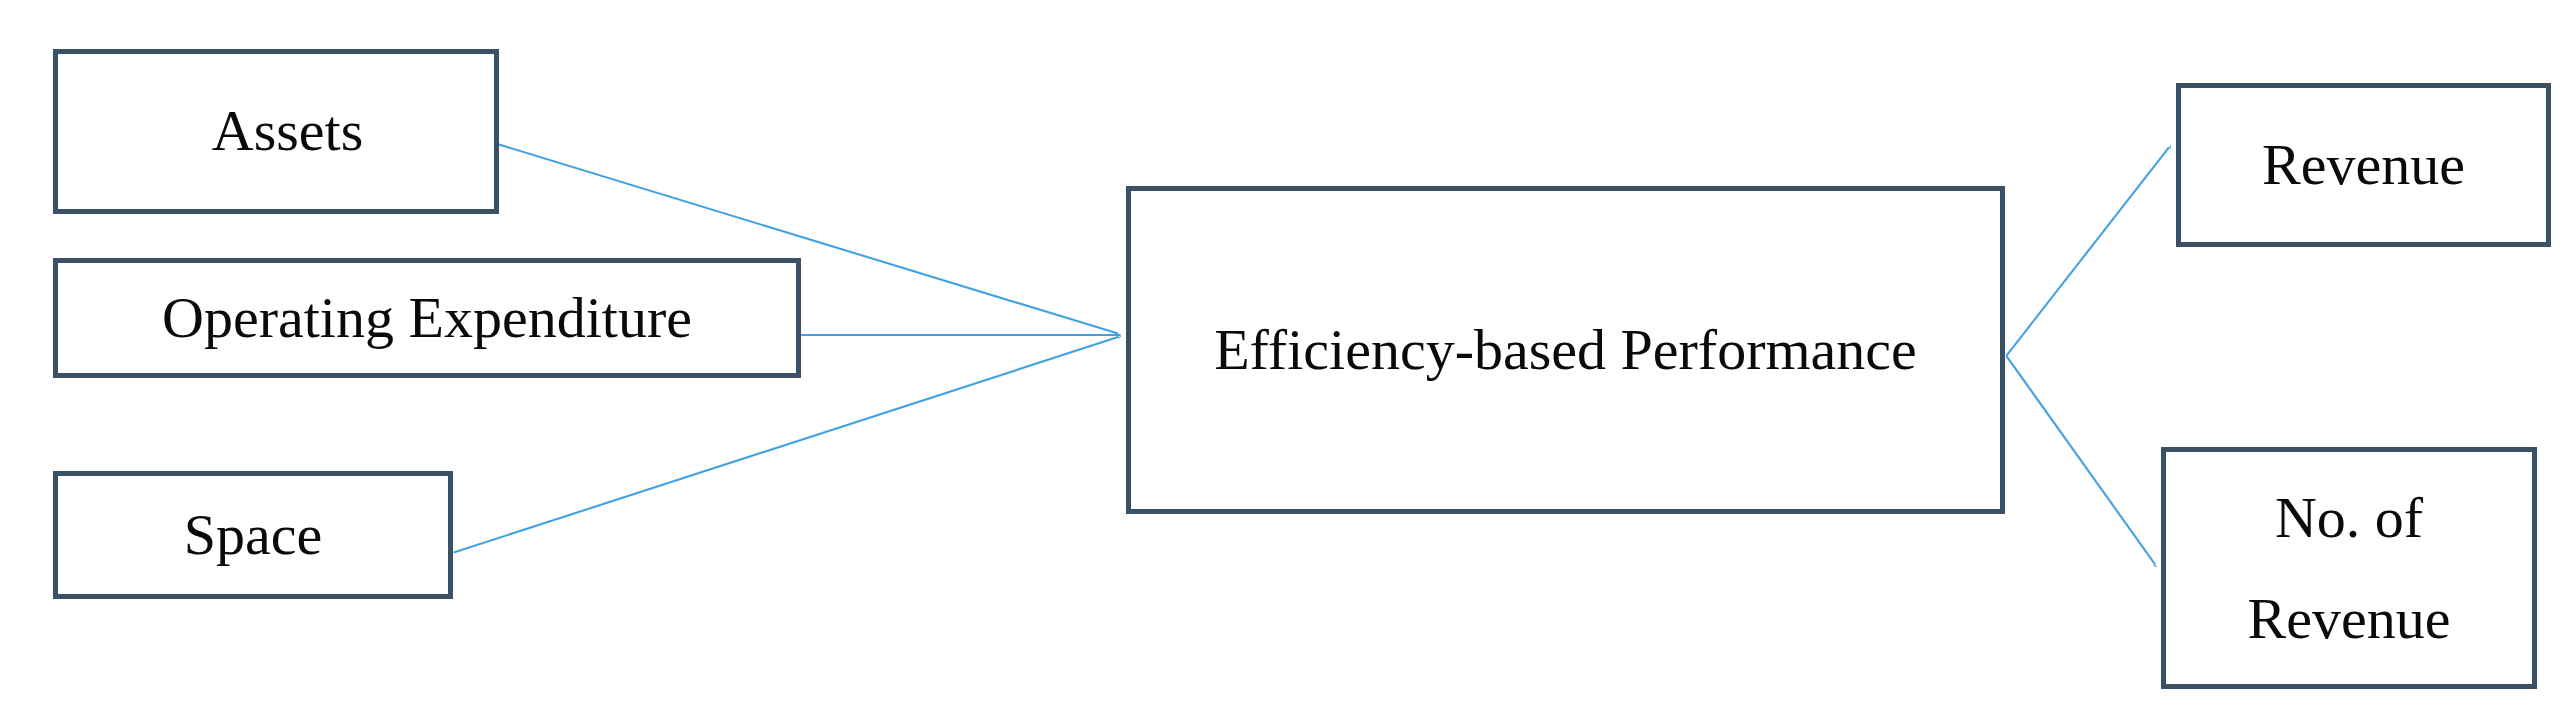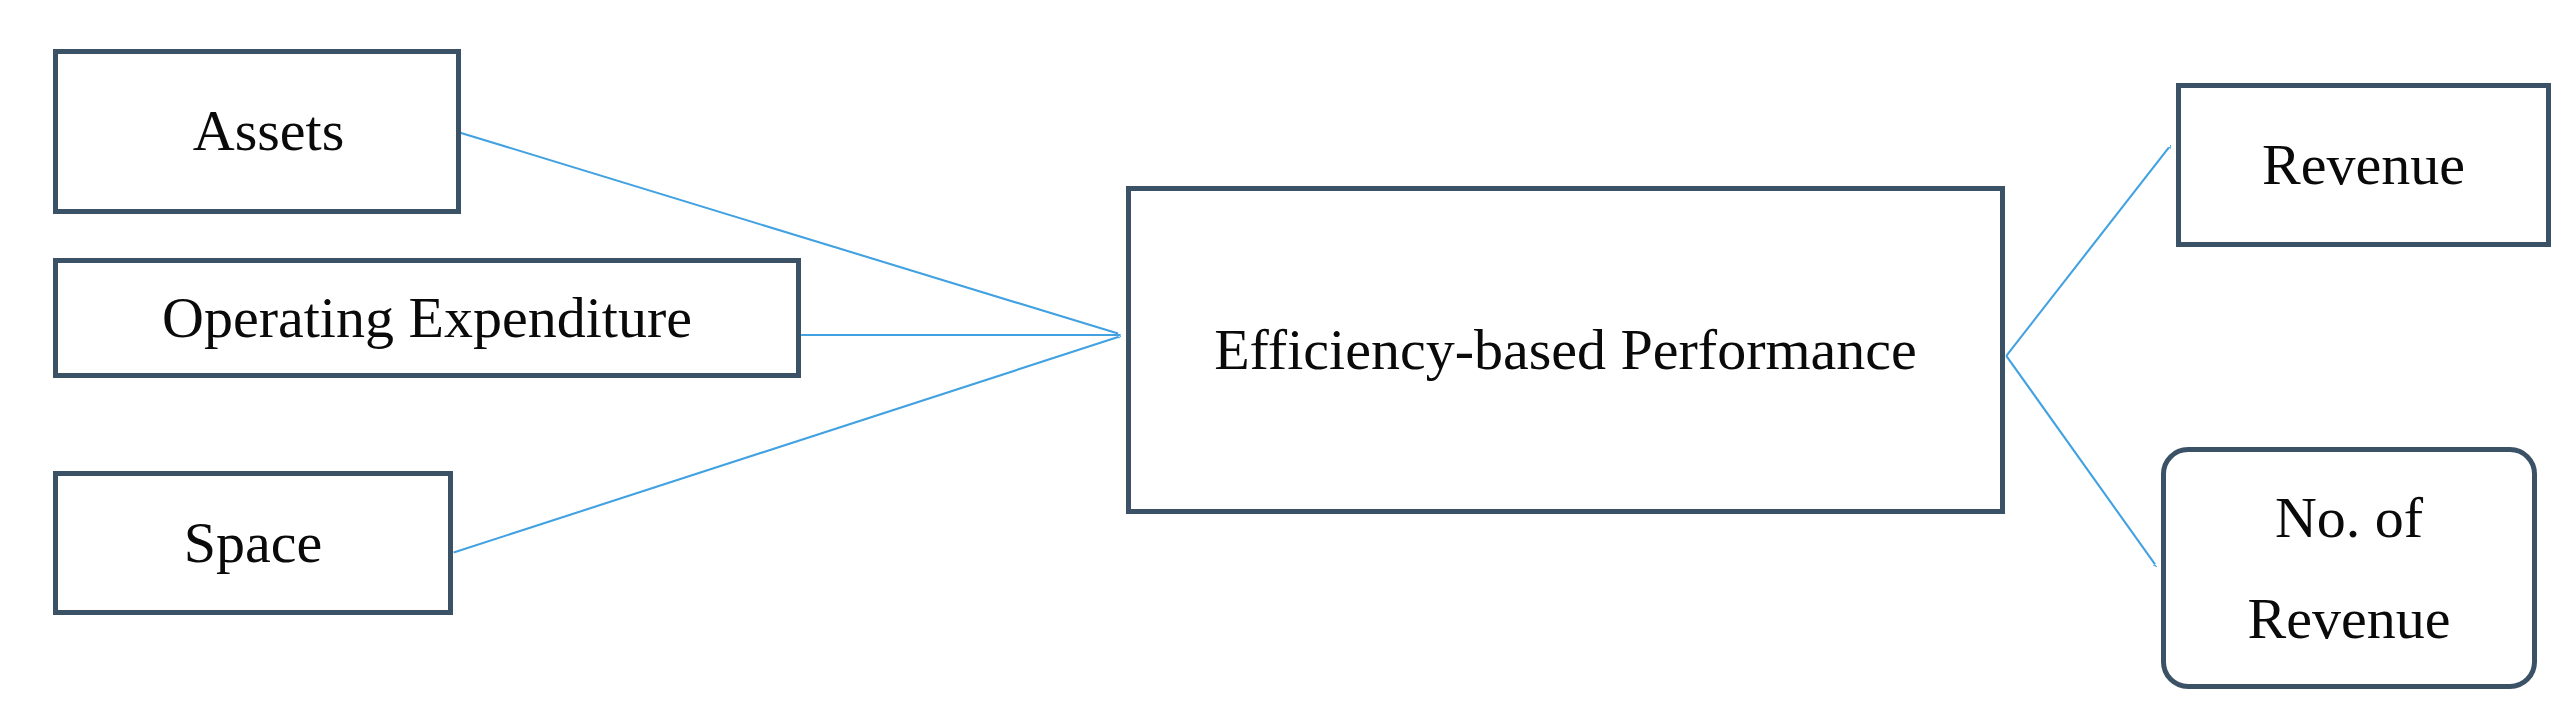--- a/index.html
+++ b/index.html
@@ -58,39 +58,39 @@
         <path d="M -34 -20 L 0 0 L -34 20" fill="none" stroke="#41a1e1" stroke-width="5"></path>
       </marker>
     </defs>
     <polyline points="652,188 1608,480" marker-end="url(#openArrow)"></polyline>
     <polyline points="1152,482 1608,482" marker-end="url(#openArrow)"></polyline>
     <polyline points="652,795 1608,485" marker-end="url(#openArrow)"></polyline>
     <polyline points="2886,512 3120,212" marker-end="url(#openArrow)"></polyline>
     <polyline points="2886,512 3100,812" marker-end="url(#openArrow)"></polyline>
   </svg>
 
-  <div class="node node-assets" style="left:53px; top:49px; width:408px; height:165px;padding-left:23px;">
+  <div class="node node-assets" style="left:53px; top:49px; width:446px; height:165px;padding-left:23px;">
     <span class="line">Assets</span>
   </div>
 
   <div class="node node-opex" style="left:53px; top:258px; width:748px; height:120px;">
     <span class="line">Operating Expenditure</span>
   </div>
 
-  <div class="node node-space" style="left:53px; top:471px; width:400px; height:144px;text-align:right;">
+  <div class="node node-space" style="left:53px; top:471px; width:400px; height:128px;text-align:right;">
     <span class="line">Space</span>
   </div>
 
   <div class="node node-model" style="left:1126px; top:186px; width:879px; height:328px;">
     <span class="line">Efficiency-based Performance</span>
   </div>
 
   <div class="node node-revenue" style="left:2176px; top:63px; width:375px; height:164px;margin-top:20px;">
     <span class="line">Revenue</span>
   </div>
 
-  <div class="node node-visitors" style="left:2161px; top:447px; width:376px; height:242px;border-radius:27px;">
+  <div class="node node-visitors" style="left:2161px; top:447px; width:376px; height:242px;">
     <span class="line">No. of</span>
     <span class="line">Revenue</span>
   </div>
 
 </div>
 
 
 </body></html>

